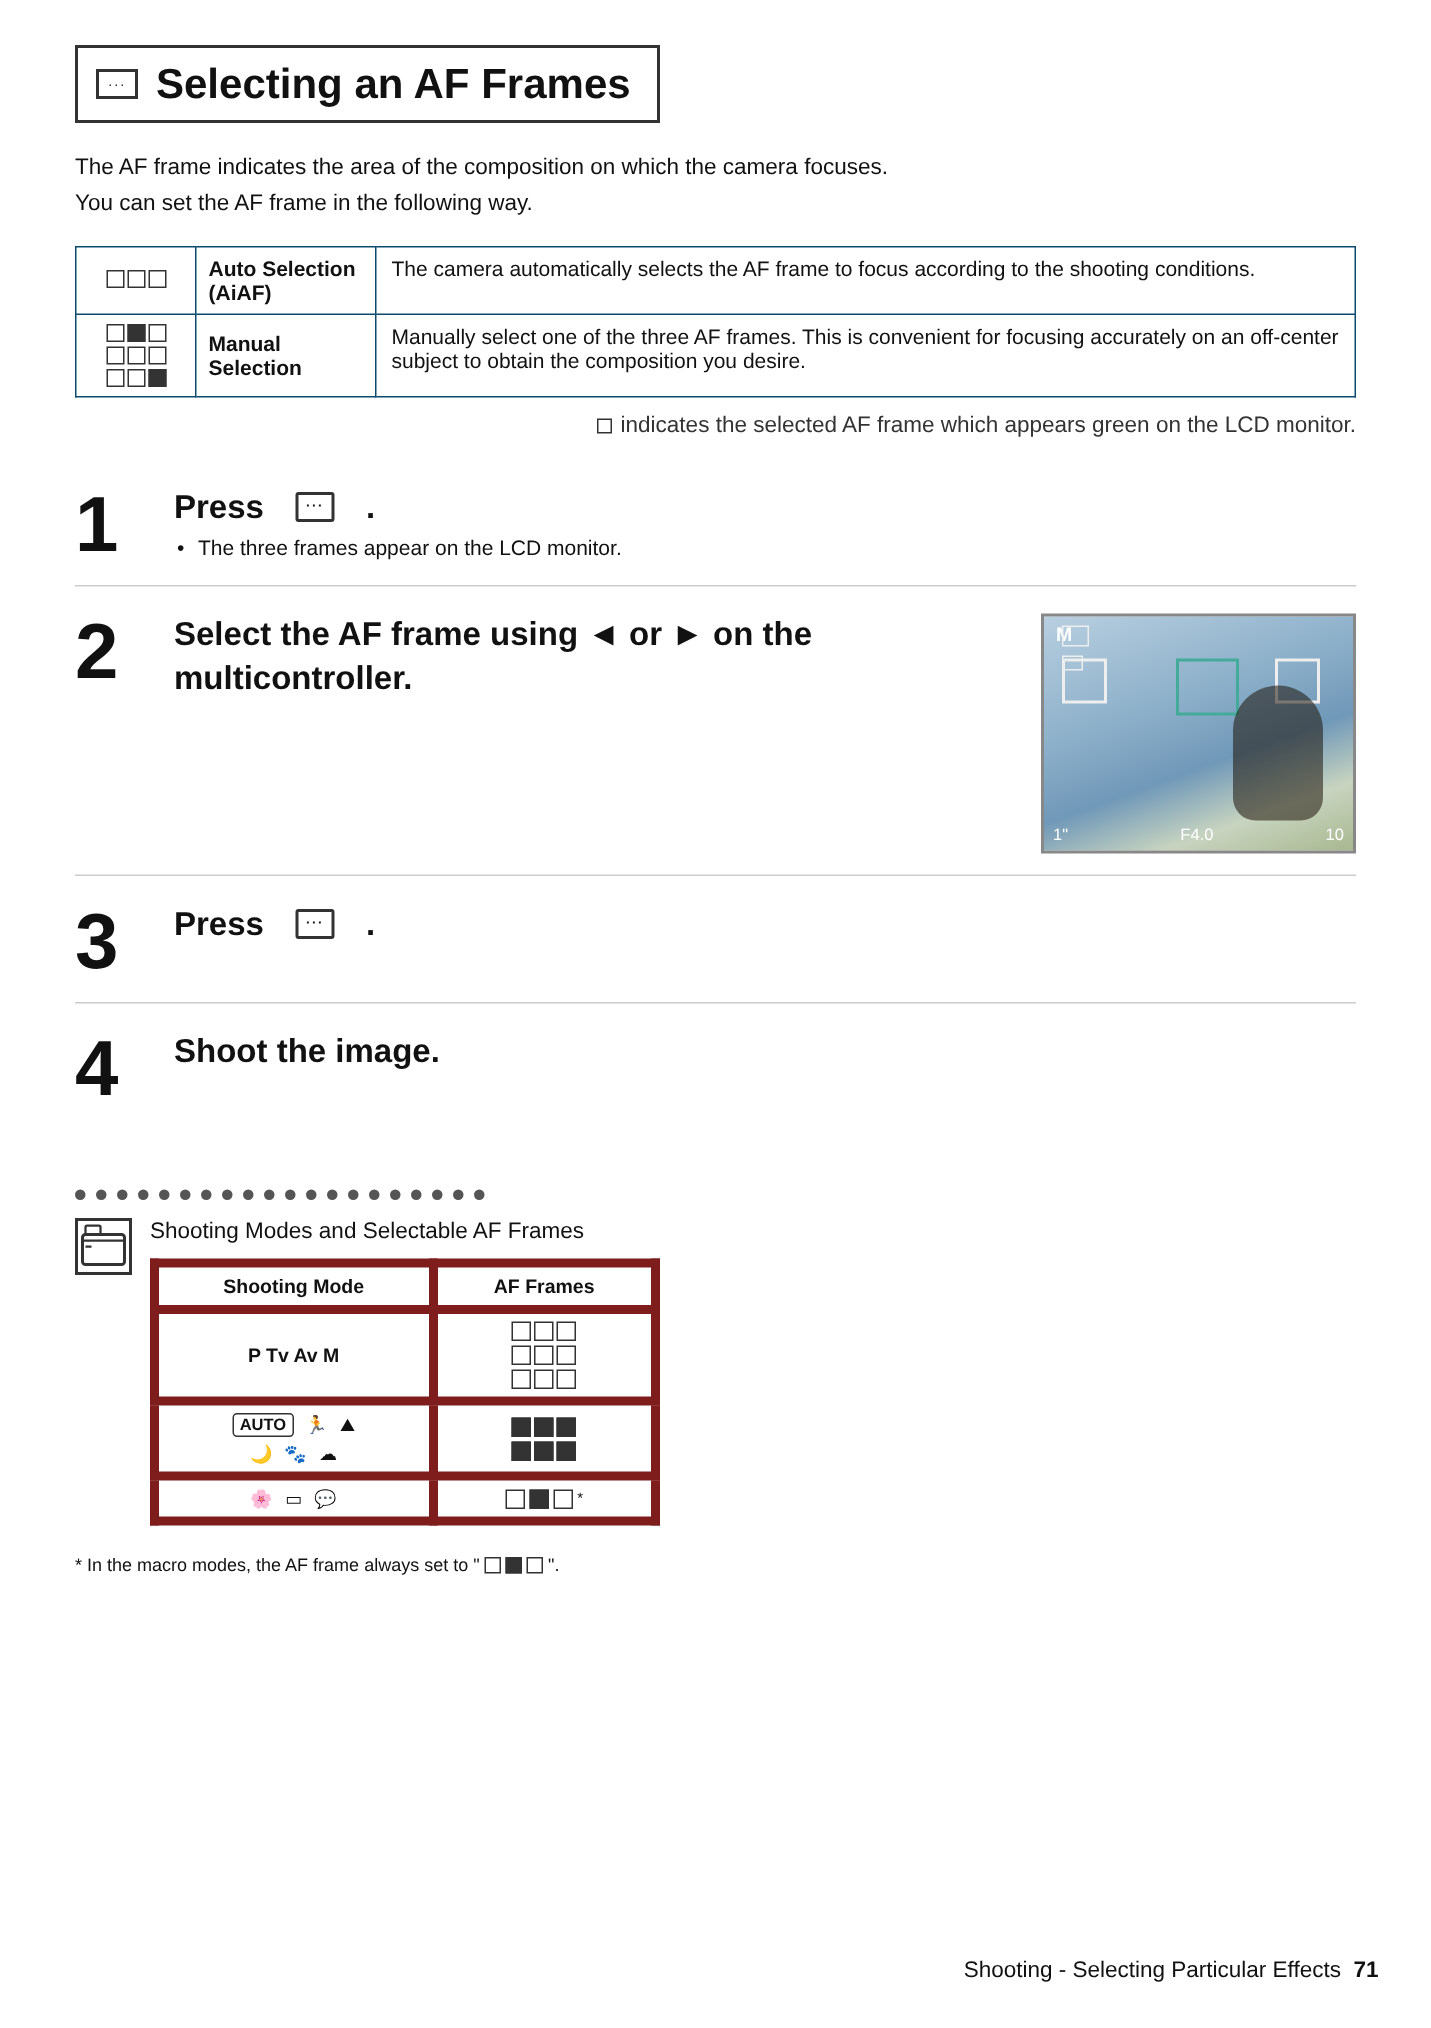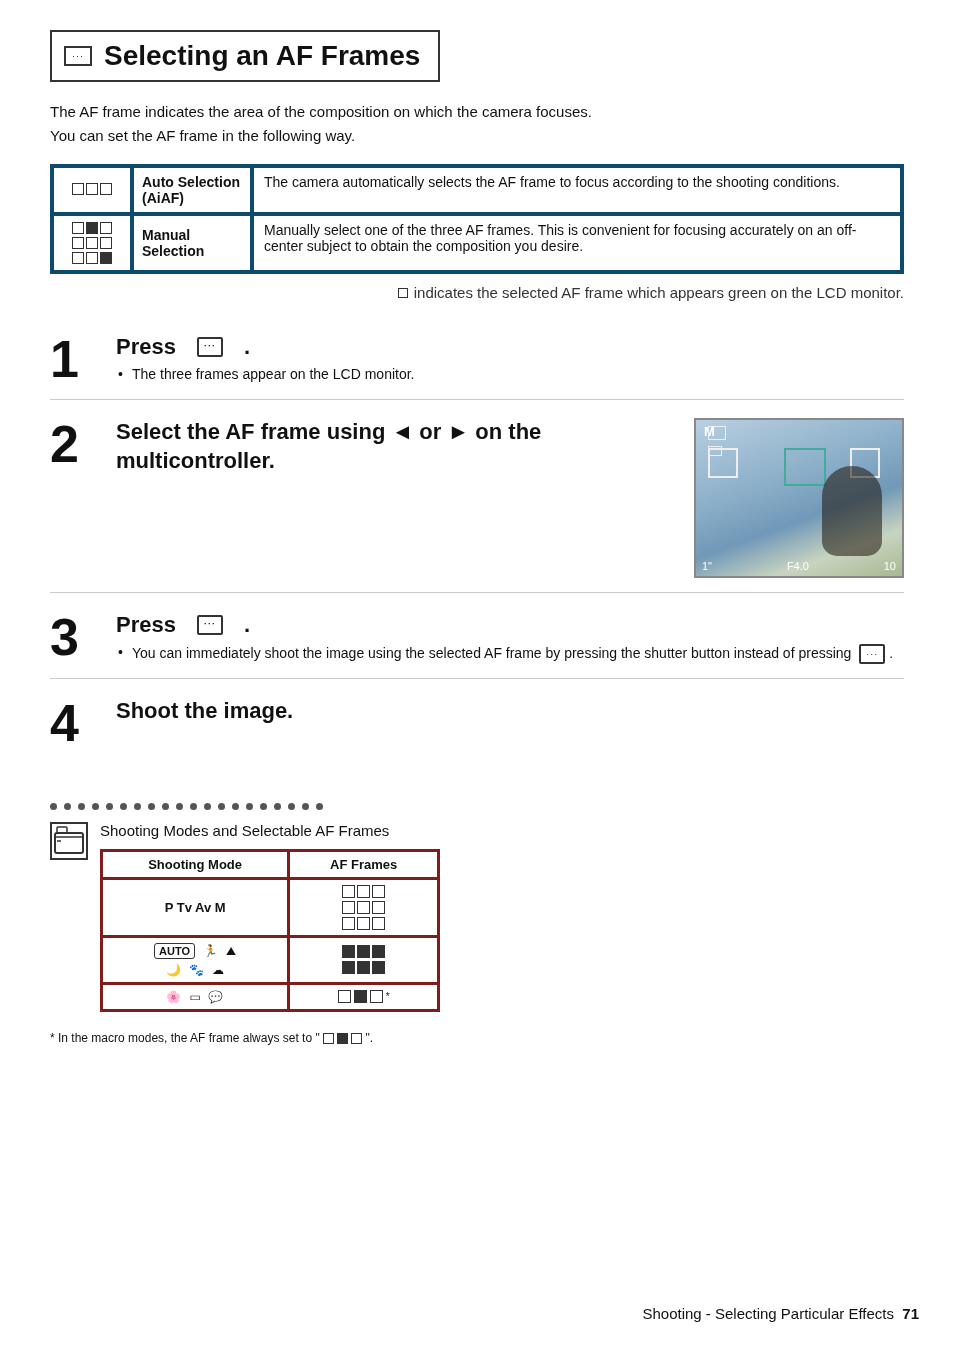--- a/index.html
+++ b/index.html
@@ -44,21 +44,21 @@
     }
 
     
     .af-table {
       width: 100%;
       border-collapse: collapse;
       margin-bottom: 10px;
       font-size: 14px;
     }
     .af-table td {
-      border: 4px solid #0c4a6e;
+      border: 1px solid #0c4a6e;
       padding: 6px 10px;
       vertical-align: top;
     }
     .af-table .icon-cell {
       width: 80px;
       text-align: center;
       vertical-align: middle;
     }
     .af-table .label-cell {
       width: 120px;
@@ -274,21 +274,21 @@
     }
 
     
     .modes-table {
       width: 340px;
       border-collapse: collapse;
       font-size: 13px;
       margin-top: 8px;
     }
     .modes-table th, .modes-table td {
-      border: 3px solid #7f1d1d;
+      border: 6px solid #7f1d1d;
       padding: 5px 10px;
       text-align: center;
       vertical-align: middle;
     }
     .modes-table .mode-col {
       width: 150px;
     }
     .modes-table .frames-col {
       width: 120px;
     }
@@ -443,27 +443,20 @@
   </div>
 
   <div class="step">
     <div class="step-num">3</div>
     <div class="step-content">
       <div class="step-heading">
         <span>Press</span>
         <span class="btn-icon">···</span>
         <span>.</span>
       </div>
-      <ul class="step-sub">
-        <li>
-          <span>You can immediately shoot the image using the selected AF frame by pressing the shutter button instead of pressing</span>
-          <span class="btn-icon" style="margin-left:4px;">···</span>
-          <span>.</span>
-        </li>
-      </ul>
     </div>
   </div>
 
   <div class="step" style="border-bottom:none;">
     <div class="step-num">4</div>
     <div class="step-content">
       <div class="step-heading">
         <span>Shoot the image.</span>
       </div>
     </div>

